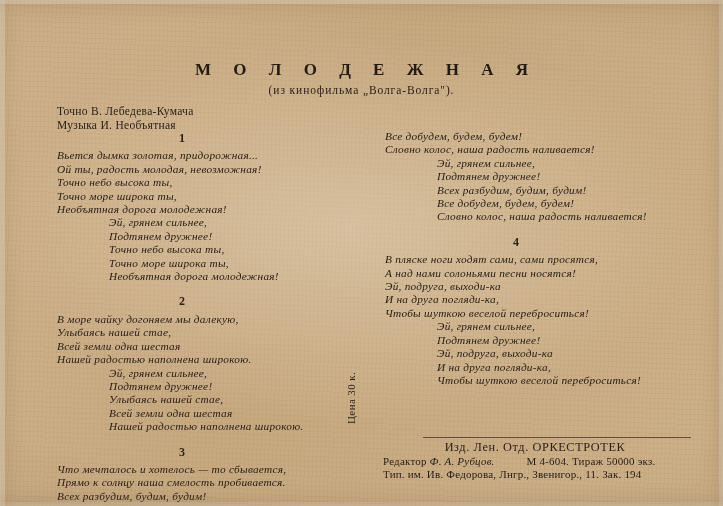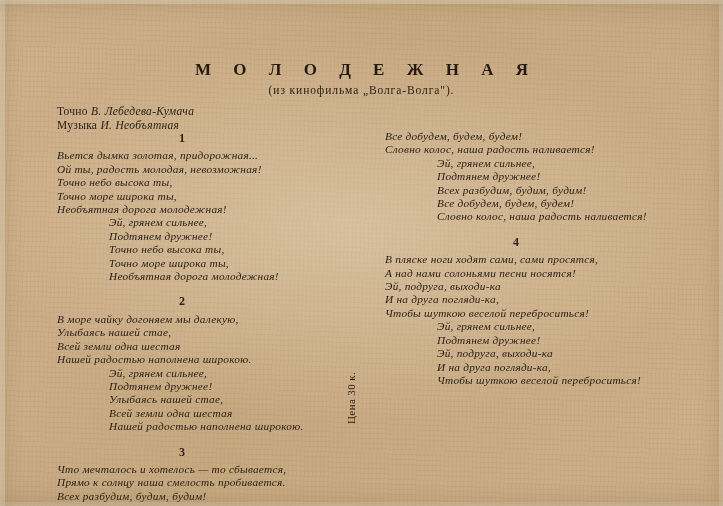--- a/index.html
+++ b/index.html
@@ -61,21 +61,21 @@
     color: #2c2219;
   }
 
   .credits {
     position: absolute;
     left: 57px; top: 104px;
     font-size: 11.5px;
     line-height: 14px;
     letter-spacing: 0.3px;
   }
-  .credits .nm { font-style: italic; }
+  .credits .nm { }
 
   .col {
     position: absolute;
     font-size: 11.3px;
     line-height: 13.4px;
     letter-spacing: 0.25px;
     white-space: nowrap;
   }
   .col-left  { left: 57px;  top: 132px; width: 300px; }
   .col-right { left: 385px; top: 130px; width: 320px; }
@@ -210,14 +210,27 @@
       <span class="line ref">Подтянем дружнее!</span>
       <span class="line ref">Эй, подруга, выходи-ка</span>
       <span class="line ref">И на друга погляди-ка,</span>
       <span class="line ref">Чтобы шуткою веселой переброситься!</span>
     </div>
 
   </div>
 
   <div class="price">Цена 30 к.</div>
 
+  <div class="imprint">
+    <div class="rule"></div>
+    <div class="pub">
+      <span class="big">Изд. Лен. Отд. ОРКЕСТРОТЕК</span>
+    </div>
+    <div class="ed">
+      <span>Редактор</span>
+      <span class="it">Ф. А. Рубцов.</span>
+      <span class="gap"></span>
+      <span>М 4-604. Тираж 50000 экз.</span>
+    </div>
+    <div>Тип. им. Ив. Федорова, Лнгр., Звенигор., 11. Зак. 194</div>
+  </div>
 
 </div>
 
 </body></html>

